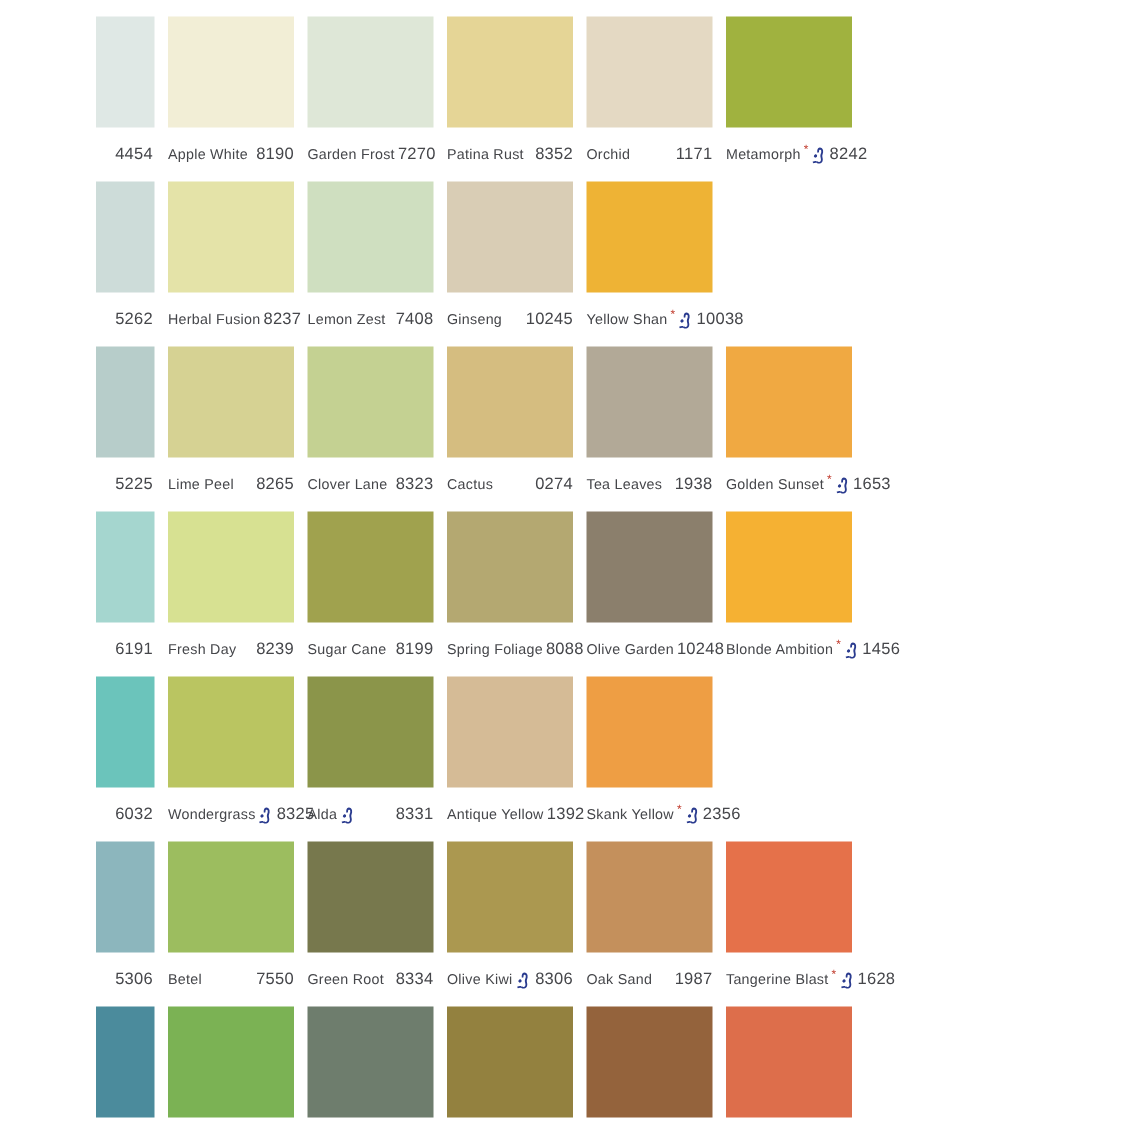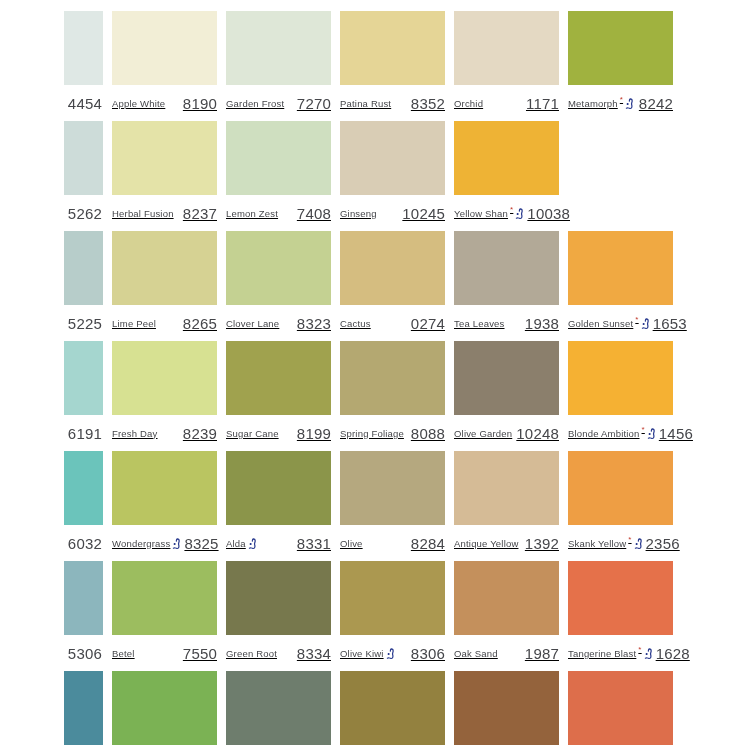--- a/index.html
+++ b/index.html
@@ -31,21 +31,21 @@
     height: 110px;
   }
 
   .swatch-cell {
     display: flex;
     flex-direction: column;
     margin-right: 9px;
   }
 
   .swatch-cell.narrow { width: 39px; }
-  .swatch-cell.wide   { width: 105px; text-decoration: underline; }
+  .swatch-cell.wide   { width: 84px; }
 
   .swatch-chip {
     height: 74px;
     width: 100%;
     display: block;
   }
 
   .swatch-caption {
     margin-top: 10px;
     height: 16px;
@@ -72,21 +72,21 @@
     align-items: center;
     gap: 1px;
   }
 
   .caption-name {
     font-size: 9.5px;
     color: #45464a;
   }
 
   .caption-code {
-    font-size: 15px;
+    font-size: 11px;
     color: #45464a;
     padding-left: 2px;
   }
 
   .asterisk-mark {
     color: #c0392b;
     font-size: 8px;
     line-height: 1;
     position: relative;
     top: -3px;
@@ -376,29 +376,20 @@
                 <path fill="#2a3b8f" d="M5.6 0.25c1.0 0 1.9 0.75 2.1 1.85 0.18 1.0 0.02 1.9-0.3 2.7-0.28 0.7-0.3 1.25-0.1 1.95 0.25 0.85 0.35 1.7 0.1 2.5-0.3 0.95-1.05 1.6-2.0 1.75-0.95 0.15-1.85-0.2-2.4-0.9l1.0-0.55c0.3 0.35 0.75 0.5 1.2 0.42 0.55-0.1 0.92-0.45 1.05-1.00.14-0.6 0.05-1.2-0.14-1.85-0.3-1.0-0.25-1.85 0.13-2.8 0.24-0.6 0.35-1.2 0.25-1.85-0.07-0.45-0.32-0.7-0.7-0.7-0.42 0-0.72 0.28-0.8 0.78-0.05 0.3-0.02 0.6 0.06 0.92l-1.12 0.28c-0.14-0.5-0.18-1.0-0.08-1.52C4.0 0.9 4.7 0.25 5.6 0.25z"></path>
                 <path fill="#2a3b8f" d="M2.15 5.1c0.6-0.35 1.25-0.2 1.5 0.38 0.22 0.52 0.02 1.1-0.5 1.42-0.55 0.34-1.2 0.2-1.47-0.33-0.26-0.52-0.06-1.13 0.47-1.47z"></path>
                 <path fill="#2a3b8f" d="M0.7 9.9c0.9-0.55 1.85-0.72 2.8-0.5l-0.22 1.1c-0.72-0.16-1.4-0.03-2.05 0.38z"></path>
               </svg>
             </span>
           </span>
           <span class="caption-code">8331</span>
         </div>
       </div>
       <div class="swatch-cell wide">
-        <div class="swatch-chip" title="#b5a87f" style="background: rgb(181, 168, 127);"></div>
-        <div class="swatch-caption">
-          <span class="caption-name-wrap">
-            <span class="caption-name">Olive</span>
-          </span>
-          <span class="caption-code">8284</span>
-        </div>
-      </div>
-      <div class="swatch-cell wide">
         <div class="swatch-chip" title="#d5bb96" style="background: rgb(213, 187, 150);"></div>
         <div class="swatch-caption">
           <span class="caption-name-wrap">
             <span class="caption-name">Antique Yellow</span>
           </span>
           <span class="caption-code">1392</span>
         </div>
       </div>
       <div class="swatch-cell wide">
         <div class="swatch-chip" title="#ee9e44" style="background: rgb(238, 158, 68);"></div>

